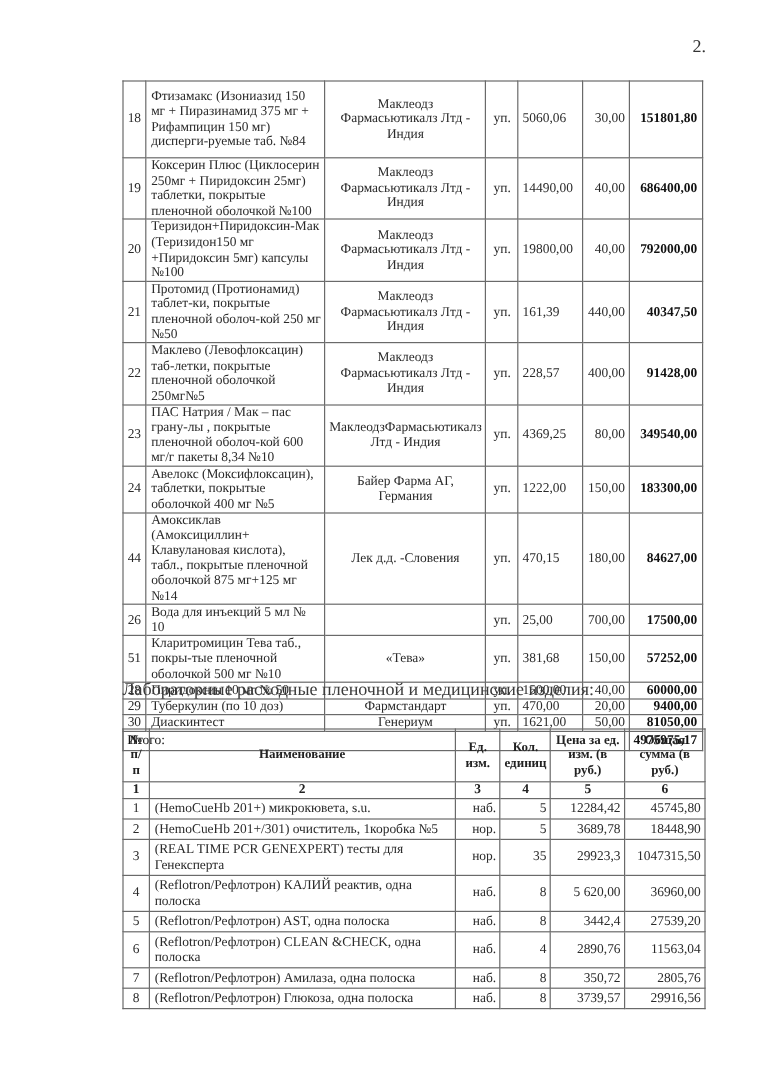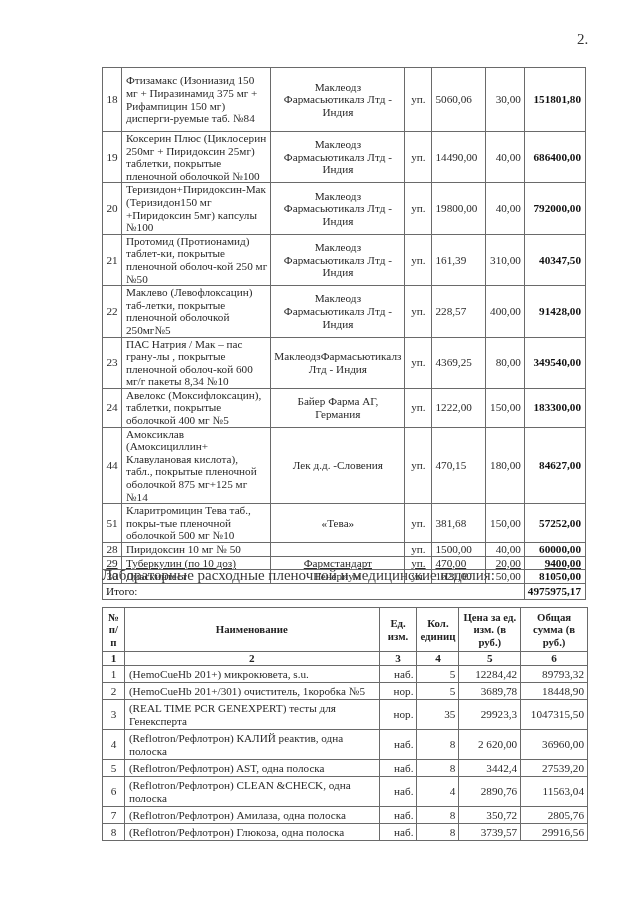--- a/index.html
+++ b/index.html
@@ -67,21 +67,21 @@
         <td class="price">19800,00</td>
         <td class="qty">40,00</td>
         <td class="total">792000,00</td>
       </tr>
       <tr style="height: 51px;">
         <td class="num">21</td>
         <td class="name">Протомид (Протионамид) таблет-ки,  покрытые пленочной оболоч-кой 250 мг №50</td>
         <td class="maker">Маклеодз Фармасьютикалз Лтд - Индия</td>
         <td class="unit">уп.</td>
         <td class="price">161,39</td>
-        <td class="qty">310,00</td>
+        <td class="qty">440,00</td>
         <td class="total">40347,50</td>
       </tr>
       <tr style="height: 51px;">
         <td class="num">22</td>
         <td class="name">Маклево (Левофлоксацин) таб-летки, покрытые пленочной оболочкой 250мг№5</td>
         <td class="maker">Маклеодз Фармасьютикалз Лтд - Индия</td>
         <td class="unit">уп.</td>
         <td class="price">228,57</td>
         <td class="qty">400,00</td>
         <td class="total">91428,00</td>
@@ -106,39 +106,48 @@
       </tr>
       <tr style="height: 64px;">
         <td class="num">44</td>
         <td class="name">Амоксиклав (Амоксициллин+ Клавулановая кислота), табл., покрытые пленочной оболочкой 875 мг+125 мг №14</td>
         <td class="maker">Лек д.д. -Словения</td>
         <td class="unit">уп.</td>
         <td class="price">470,15</td>
         <td class="qty">180,00</td>
         <td class="total">84627,00</td>
       </tr>
+      <tr style="height: 13px;">
+        <td class="num">26</td>
+        <td class="name">Вода для инъекций 5 мл № 10</td>
+        <td class="maker"></td>
+        <td class="unit">уп.</td>
+        <td class="price">25,00</td>
+        <td class="qty">700,00</td>
+        <td class="total">17500,00</td>
+      </tr>
       <tr style="height: 38px;">
         <td class="num">51</td>
         <td class="name">Кларитромицин Тева таб., покры-тые пленочной оболочкой  500 мг №10</td>
         <td class="maker">«Тева»</td>
         <td class="unit">уп.</td>
         <td class="price">381,68</td>
         <td class="qty">150,00</td>
         <td class="total">57252,00</td>
       </tr>
       <tr style="height: 13px;">
         <td class="num">28</td>
         <td class="name">Пиридоксин 10 мг № 50</td>
         <td class="maker"></td>
         <td class="unit">уп.</td>
         <td class="price">1500,00</td>
         <td class="qty">40,00</td>
         <td class="total">60000,00</td>
       </tr>
-      <tr style="height: 13px; text-decoration: underline;">
+      <tr style="height: 13px;">
         <td class="num">29</td>
         <td class="name">Туберкулин (по 10 доз)</td>
         <td class="maker">Фармстандарт</td>
         <td class="unit">уп.</td>
         <td class="price">470,00</td>
         <td class="qty">20,00</td>
         <td class="total">9400,00</td>
       </tr>
       <tr style="height: 13px;">
         <td class="num">30</td>
@@ -185,21 +194,21 @@
       <td>6</td>
     </tr>
   </thead>
   <tbody id="t2-body">
       <tr style="height: 17px;">
         <td class="num">1</td>
         <td class="name">(HemoCueHb 201+) микрокювета, s.u.</td>
         <td class="c">наб.</td>
         <td class="c">5</td>
         <td class="c">12284,42</td>
-        <td class="c">89793,32</td>
+        <td class="c">45745,80</td>
       </tr>
       <tr style="height: 17px;">
         <td class="num">2</td>
         <td class="name">(HemoCueHb 201+/301) очиститель, 1коробка №5</td>
         <td class="c">нор.</td>
         <td class="c">5</td>
         <td class="c">3689,78</td>
         <td class="c">18448,90</td>
       </tr>
       <tr style="height: 30px;">
@@ -208,21 +217,21 @@
         <td class="c">нор.</td>
         <td class="c">35</td>
         <td class="c">29923,3</td>
         <td class="c">1047315,50</td>
       </tr>
       <tr style="height: 30px;">
         <td class="num">4</td>
         <td class="name">(Reflotron/Рефлотрон) КАЛИЙ реактив, одна полоска</td>
         <td class="c">наб.</td>
         <td class="c">8</td>
-        <td class="c">2 620,00</td>
+        <td class="c">5 620,00</td>
         <td class="c">36960,00</td>
       </tr>
       <tr style="height: 17px;">
         <td class="num">5</td>
         <td class="name">(Reflotron/Рефлотрон) AST, одна полоска</td>
         <td class="c">наб.</td>
         <td class="c">8</td>
         <td class="c">3442,4</td>
         <td class="c">27539,20</td>
       </tr>

